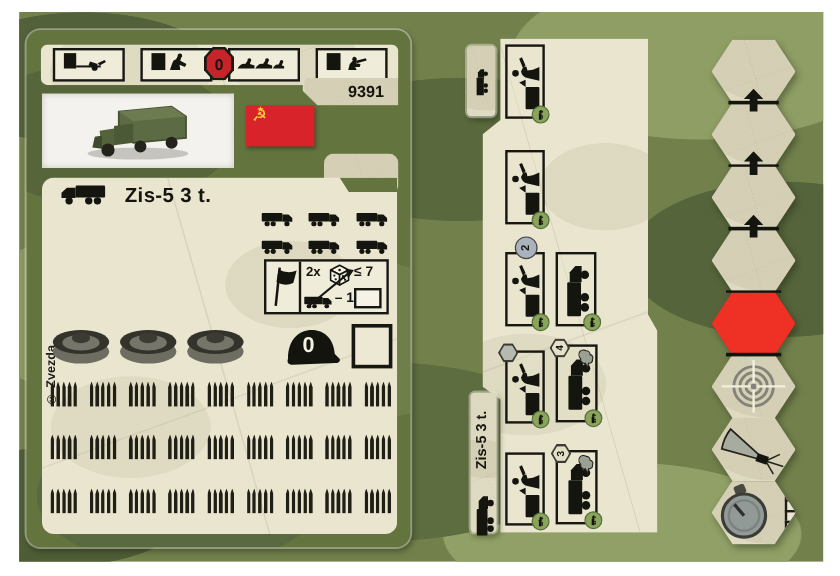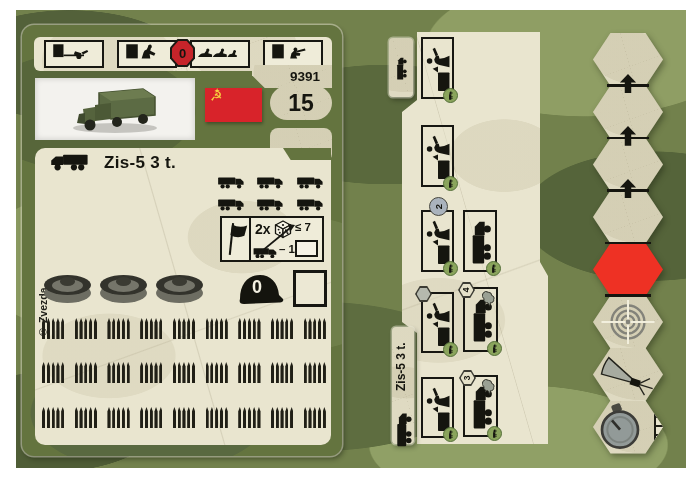--- a/index.html
+++ b/index.html
@@ -59,21 +59,21 @@
   .copyright{position:absolute;left:2px;top:100px;width:16px;height:90px;writing-mode:vertical-rl;
     transform:rotate(180deg);font-weight:bold;font-size:10.5px;color:#20201a;}
   .trucks{position:absolute;left:180px;top:27px;width:113px;display:grid;
     grid-template-columns:repeat(3,1fr);gap:4px 5px;}
   .trucks svg{width:33px;height:14px;}
   .combat{position:absolute;left:185px;top:68px;width:104px;height:46px;border:2.5px solid #171712;
     box-sizing:border-box;background:#efecd9;}
   .combat .fcell{position:absolute;left:0;top:0;width:29px;height:100%;border-right:2.5px solid #171712;
     box-sizing:border-box;display:flex;align-items:center;justify-content:center;}
   .combat .fcell svg{width:24px;height:36px;}
-  .combat .t2x{position:absolute;left:33px;top:3px;font-weight:bold;font-size:14px;}
+  .combat .t2x{position:absolute;left:33px;top:3px;font-weight:bold;font-size:11px;}
   .combat .dice{position:absolute;left:50px;top:0;width:22px;height:22px;}
   .combat .thr{position:absolute;left:73px;top:3px;font-weight:bold;font-size:11.5px;}
   .combat .mtruck{position:absolute;left:31px;top:26px;width:25px;height:11px;}
   .combat .mod{position:absolute;left:57px;top:25px;font-weight:bold;font-size:11.5px;}
   .combat .mini{position:absolute;left:73px;top:22px;width:23px;height:17px;border:2.5px solid #171712;
     background:#f6f3e6;box-sizing:border-box;}
   .combat .arr{position:absolute;left:28px;top:2px;width:52px;height:40px;pointer-events:none;}
   .wheels{position:absolute;left:9px;top:127px;display:flex;gap:9px;}
   .wheel{position:relative;width:47px;height:28px;}
   .wheel .side{position:absolute;left:0;bottom:0;width:100%;height:72%;border-radius:50%;background:#6d6d62;}
@@ -200,23 +200,20 @@
         <path d="M30,30 L24,31 L22,40 L30,41 Z" fill="#3f4a2e"></path>
         <circle cx="35" cy="42" r="5.5" fill="#23251c"></circle>
         <circle cx="62" cy="39" r="5" fill="#23251c"></circle>
         <circle cx="88" cy="36" r="5" fill="#23251c"></circle>
       </svg>
     </div>
     <div class="flag">
       <span class="st">★</span>
       <span class="emb">☭</span>
     </div>
-    <div class="pill15 paper">
-      <span>15</span>
-    </div>
     <div class="sparebox paper"></div>
 
     <div class="mainpanel paper">
       <div class="notch"></div>
       <div class="titlerow">
         <span id="title-truck"><svg viewBox="0 0 44 22" width="47">
               <g fill="#15150f">
                 <rect x="1" y="4" width="27" height="11" rx="1"></rect>
                 <path d="M28,6 h8 l5,4.5 v5 h-13 z"></path>
                 <circle cx="8" cy="18" r="3.4"></circle>

